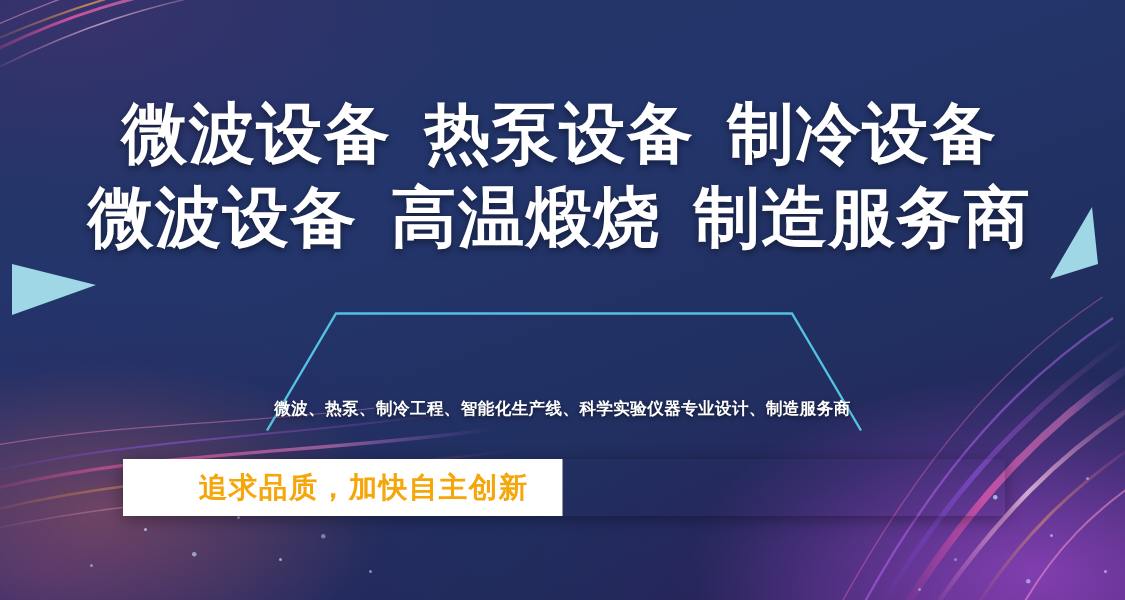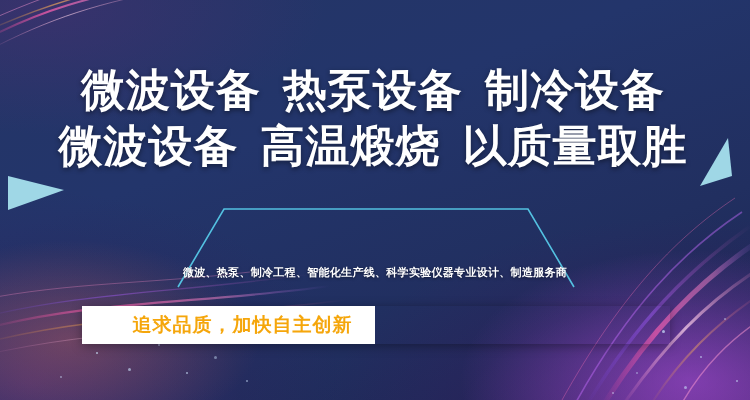--- a/index.html
+++ b/index.html
@@ -168,21 +168,21 @@
   </svg>
   <svg class="arrow" style="left:694px; top:136px;" width="40" height="80" viewBox="0 0 40 80">
     <polygon points="34,2 6,50 38,40" fill="#9fd7e6"></polygon>
   </svg>
 
   <div class="headline">
     <div class="hl-line">
       <span>微波设备</span><span class="hl-gap"></span><span>热泵设备</span><span class="hl-gap"></span><span>制冷设备</span>
     </div>
     <div class="hl-line">
-      <span>微波设备</span><span class="hl-gap"></span><span>高温煅烧</span><span class="hl-gap"></span><span>以质量取胜</span>
+      <span>微波设备</span><span class="hl-gap"></span><span>高温煅烧</span><span class="hl-gap"></span><span>制造服务商</span>
     </div>
   </div>
 
   <div class="trap">
     <svg width="400" height="82" viewBox="0 0 400 82">
       <polyline points="2,80 48,2 352,2 398,80" fill="none" stroke="#56c9e8" stroke-width="1.6" opacity="0.95"></polyline>
     </svg>
   </div>
 
 

